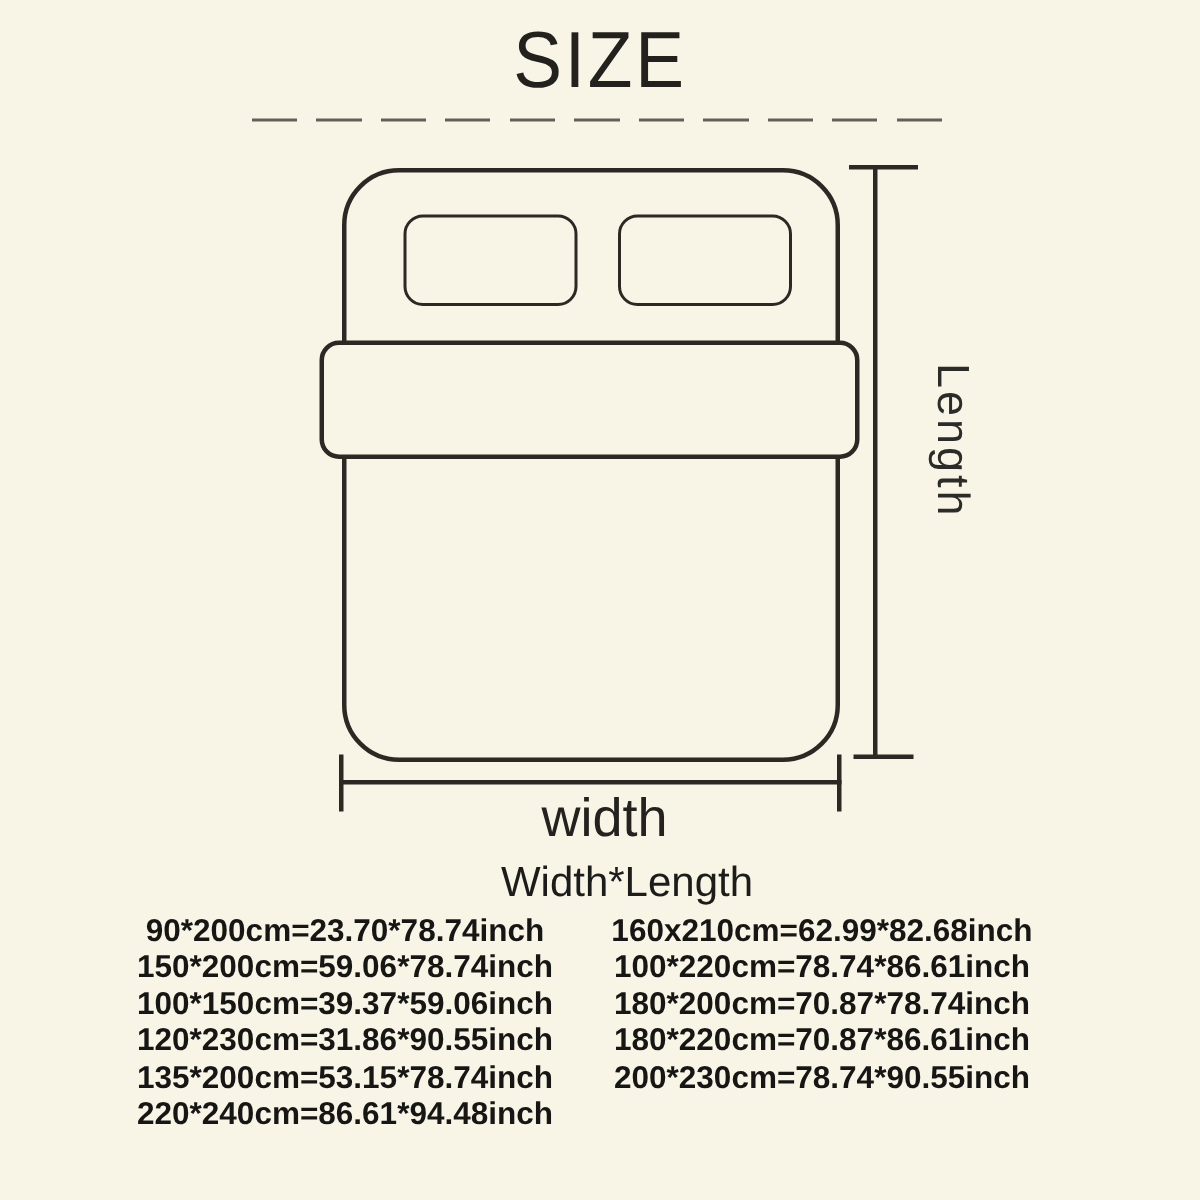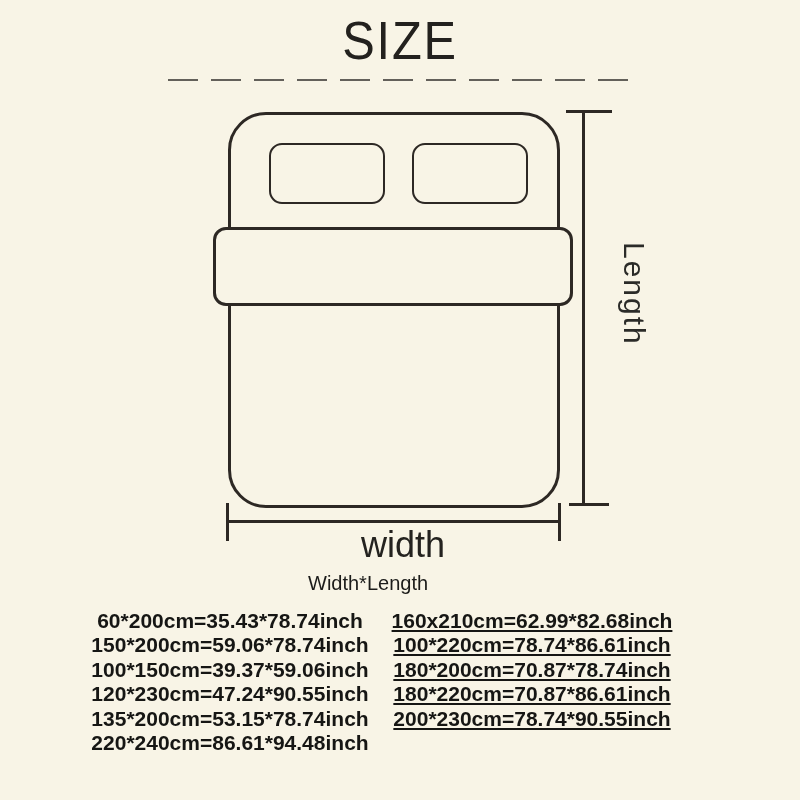--- a/index.html
+++ b/index.html
@@ -63,31 +63,31 @@
   .wid-tick-left  { position:absolute; left:226px; top:503px; width:2.5px; height:38px; background:#2d2824; }
   .wid-tick-right { position:absolute; left:558px; top:503px; width:2.5px; height:38px; background:#2d2824; }
   .width-label {
     position:absolute; left:303px; top:524px; width:200px;
     text-align:center; font-size:36px; color:#24221f;
   }
 
   
   .table-header {
     position:absolute; left:308px; top:572px; width:220px;
-    font-size:20px; color:#1c1c1a;
+    text-align:center; font-size:28px; color:#1c1c1a;
   }
   .size-col {
     position:absolute; top:609px; width:360px;
     text-align:center;
     font-size:21px; font-weight:600; line-height:24.4px;
     color:#161614;
     white-space:nowrap;
   }
   .col-left  { left:50px; }
-  .col-right { left:352px;text-decoration:underline; }
+  .col-right { left:368px; }
 </style>
 </head>
 <body>
 
 <div>
 
   <div class="title">SIZE</div>
   <div class="divider"></div>
 
   <div>
@@ -107,24 +107,24 @@
   <div>
     <div class="wid-line"></div>
     <div class="wid-tick-left"></div>
     <div class="wid-tick-right"></div>
     <div class="width-label">width</div>
   </div>
 
   <div class="table-header">Width*Length</div>
 
   <div class="size-col col-left">
-    <div>60*200cm=35.43*78.74inch</div>
+    <div>90*200cm=23.70*78.74inch</div>
     <div>150*200cm=59.06*78.74inch</div>
     <div>100*150cm=39.37*59.06inch</div>
-    <div>120*230cm=47.24*90.55inch</div>
+    <div>120*230cm=31.86*90.55inch</div>
     <div>135*200cm=53.15*78.74inch</div>
     <div>220*240cm=86.61*94.48inch</div>
   </div>
 
   <div class="size-col col-right">
     <div>160x210cm=62.99*82.68inch</div>
     <div>100*220cm=78.74*86.61inch</div>
     <div>180*200cm=70.87*78.74inch</div>
     <div>180*220cm=70.87*86.61inch</div>
     <div>200*230cm=78.74*90.55inch</div>

